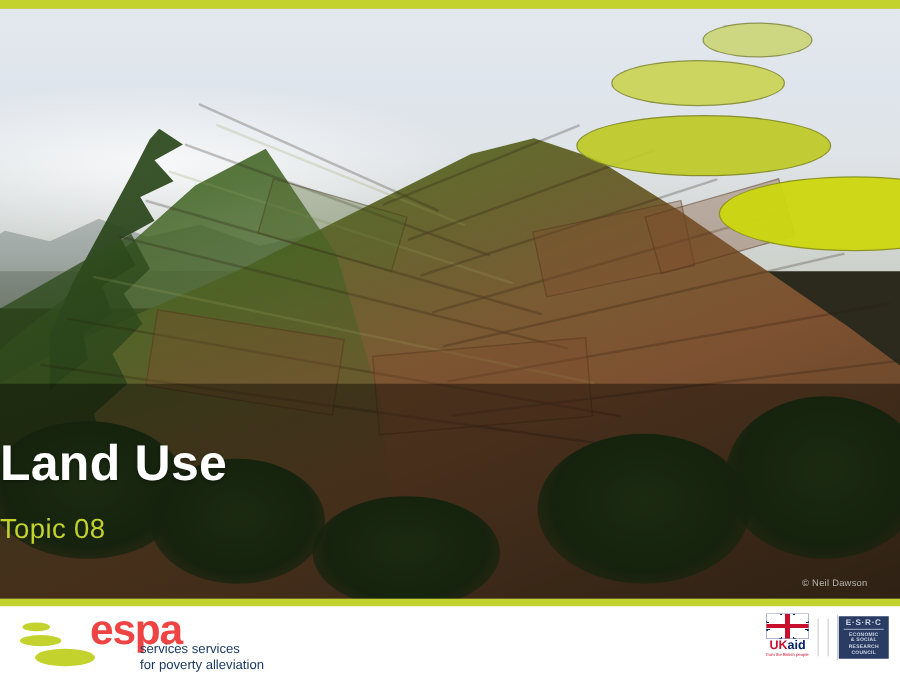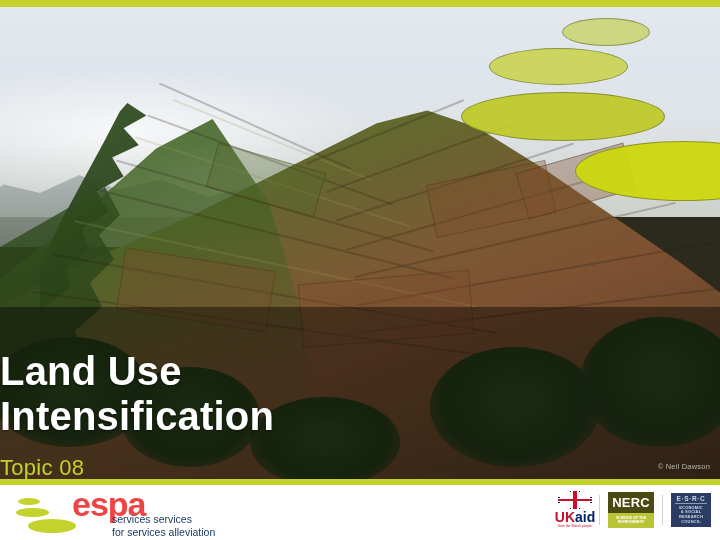--- a/index.html
+++ b/index.html
@@ -188,21 +188,21 @@
   .slide-subtitle {
     margin: 16px 0 0 0;
     color: #c3d22c;
     font-size: 22px;
     font-weight: normal;
     letter-spacing: 0.3px;
   }
 
   .photo-credit {
     position: absolute;
-    right: 10px;
+    right: 26px;
     bottom: 8px;
     color: #b7b7ae;
     font-size: 7.5px;
     letter-spacing: 0.2px;
     z-index: 22;
     margin-top: 32px;
   }
 
   
   .divider {
@@ -289,21 +289,21 @@
       linear-gradient(to right, transparent 38%, #fff 38%, #fff 62%, transparent 62%);
   }
   .uj-red {
     position: absolute; left: 0; top: 0; right: 0; bottom: 0;
     z-index: 3;
     background:
       linear-gradient(to bottom, transparent 43%, #C8102E 43%, #C8102E 57%, transparent 57%),
       linear-gradient(to right, transparent 43%, #C8102E 43%, #C8102E 57%, transparent 57%);
   }
   .ukaid-word {
-    font-size: 14px; font-weight: bold; line-height: 1.05;
+    font-size: 10px; font-weight: bold; line-height: 1.05;
     margin-top: 1px;
   }
   .ukaid-word .uk { color: #C8102E; }
   .ukaid-word .aid { color: #012169; }
   .ukaid-sub {
     font-size: 3.4px; color: #C8102E; line-height: 1.1; margin-top: 0.5px;
     white-space: nowrap;
   }
 
   .logo-nerc {
@@ -404,58 +404,53 @@
     <div class="deco-ellipse" style="left:575px; top:134px; width:215px; height:58px; background:rgba(205,214,16,0.96);"></div>
 
     <div class="dark-band"></div>
 
     <div class="photo-credit">© Neil Dawson</div>
   </div>
 
   <div class="title-block">
     <h1 class="slide-title">
       <span>Land Use</span><br>
-      <span>Intensification</span>
     </h1>
     <div class="slide-subtitle">Topic 08</div>
   </div>
 
   <div class="divider"></div>
 
   <div class="footer">
 
     <div class="espa-logo">
       <div class="espa-dots">
         <div class="espa-dot" style="left:2px;  top:1px;  width:22px; height:7px;"></div>
         <div class="espa-dot" style="left:0px;  top:11px; width:33px; height:9px;"></div>
         <div class="espa-dot" style="left:12px; top:22px; width:48px; height:14px;"></div>
       </div>
       <div class="espa-word">espa</div>
       <div class="espa-tag">
         <div>services services</div>
-        <div>for services alleviation</div>
+        <div>for poverty alleviation</div>
       </div>
     </div>
 
     <div class="funders">
 
       <div class="logo-ukaid">
         <div class="uj">
             <div class="uj-red"></div>
           </div>
         <div class="ukaid-word"><span class="uk">UK</span><span class="aid">aid</span></div>
         <div class="ukaid-sub">from the British people</div>
       </div>
 
       <div class="funder-sep"></div>
 
-      <div class="logo-nerc">
-        <div class="nerc-top">NERC</div>
-        <div class="nerc-bot">SCIENCE OF THE ENVIRONMENT</div>
-      </div>
 
       <div class="funder-sep"></div>
 
       <div class="logo-esrc">
         <div class="esrc-top">E·S·R·C</div>
         <div class="esrc-bot">
           <div>ECONOMIC</div>
           <div>&amp; SOCIAL</div>
           <div>RESEARCH</div>
           <div>COUNCIL</div>

